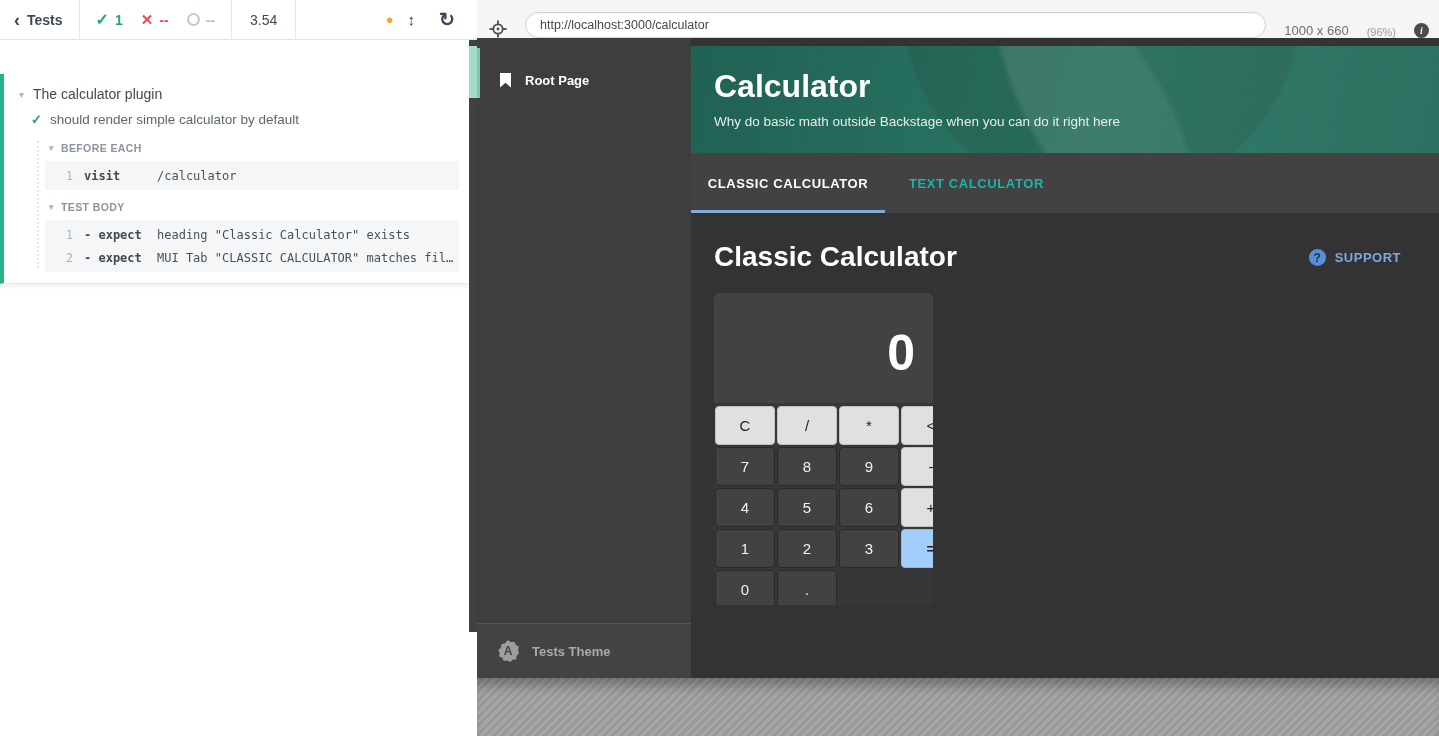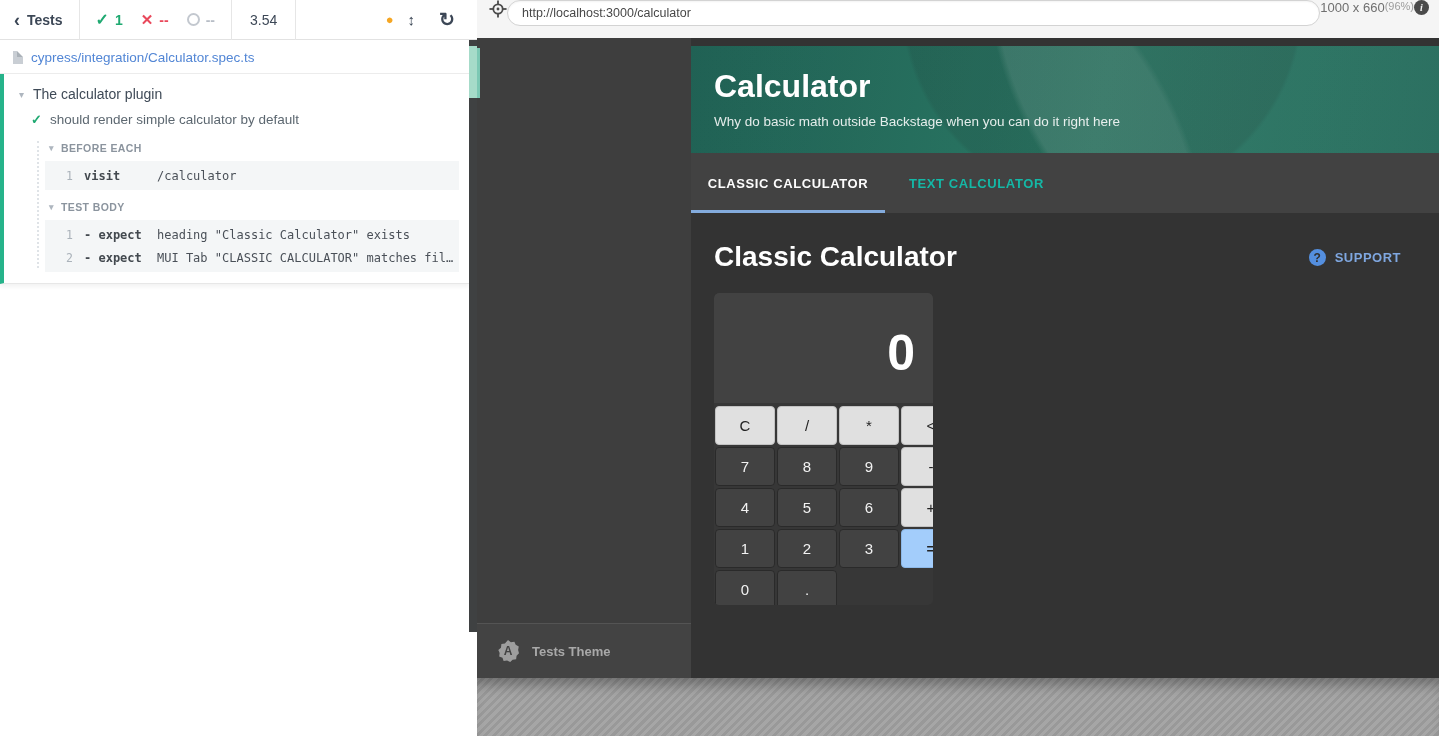--- a/index.html
+++ b/index.html
@@ -57,21 +57,21 @@
     font-family:"DejaVu Sans Mono", monospace; font-size:12px; cursor:pointer; }
   .cmd-num { width:28px; text-align:right; color:#aab2ba; font-size:11.5px; }
   .cmd-name { width:84px; padding-left:11px; color:#43494f; font-weight:700; }
   .cmd-msg { flex:1; color:#4a5058; white-space:nowrap; overflow:hidden; }
   .cy-scrolltrack { position:absolute; right:0; top:40px; width:8px; height:592px; background:#3f4142; }
   .cy-scrollthumb { position:absolute; right:0; top:46px; width:8px; height:52px; background:#a6dbc9; cursor:pointer; }
 
   
   .right-panel { position:absolute; left:477px; top:0; width:962px; height:736px; background:#333; }
   .browser-bar { position:absolute; left:0; top:0; width:962px; height:38px; background:#f5f5f5;
-    display:flex; align-items:flex-start; gap:0; padding:0 10px 16px 12px; }
+    display:flex; align-items:flex-end; gap:18px; padding:0 10px 0 12px; }
   .icn-crosshair { width:18px; height:18px; cursor:pointer; flex:0 0 auto; }
   .url-pill { flex:1; height:26px; border:1px solid #d3d3d3; border-radius:14px; background:#fff;
     box-shadow:inset 0 1px 2px rgba(0,0,0,.05); display:flex; align-items:center;
     padding:0 14px; font-size:12.5px; color:#474747; }
   .vp-size { font-size:13px; color:#6f6f6f; white-space:nowrap; }
   .vp-zoom { font-size:11px; color:#9c9c9c; white-space:nowrap; }
   .icn-info { width:15px; height:15px; border-radius:50%; background:#4b4b4b; color:#f5f5f5;
     font-size:10px; font-weight:700; display:flex; align-items:center; justify-content:center;
     font-family:"Liberation Serif", serif; font-style:italic; }
 
@@ -168,24 +168,20 @@
       <div class="cy-duration">3.54</div>
       <div class="vsep"></div>
       <div class="cy-spacer"></div>
       <div class="cy-right">
         <span class="icn-dot">●</span>
         <span class="icn-updown">↕</span>
         <span class="icn-refresh">↻</span>
       </div>
     </div>
 
-    <div class="cy-specrow">
-      <span class="icn-doc"></span>
-      <span class="spec-link">cypress/integration/Calculator.spec.ts</span>
-    </div>
 
     <div class="cy-suite">
       <div class="suite-title">
         <span class="caret">▾</span>
         <span>The calculator plugin</span>
       </div>
       <div class="test-row">
         <span class="test-check">✓</span>
         <span>should render simple calculator by default</span>
       </div>
@@ -242,20 +238,24 @@
       </div>
       <span class="vp-size">1000 x 660</span>
       <span class="vp-zoom">(96%)</span>
       <span class="icn-info">i</span>
     </div>
 
     <div class="aut">
 
       <div class="bs-sidebar">
         <div class="bs-active-strip"></div>
+        <div class="bs-item">
+          <span class="icn-bookmark"></span>
+          <span class="bs-item-label">Root Page</span>
+        </div>
         <div class="bs-sidebar-bottom">
           <span class="icn-theme">A</span>
           <span class="bs-bottom-label">Tests Theme</span>
         </div>
       </div>
 
       <div class="bs-main">
 
         <div class="bs-header">
           <div class="bs-title">Calculator</div>

